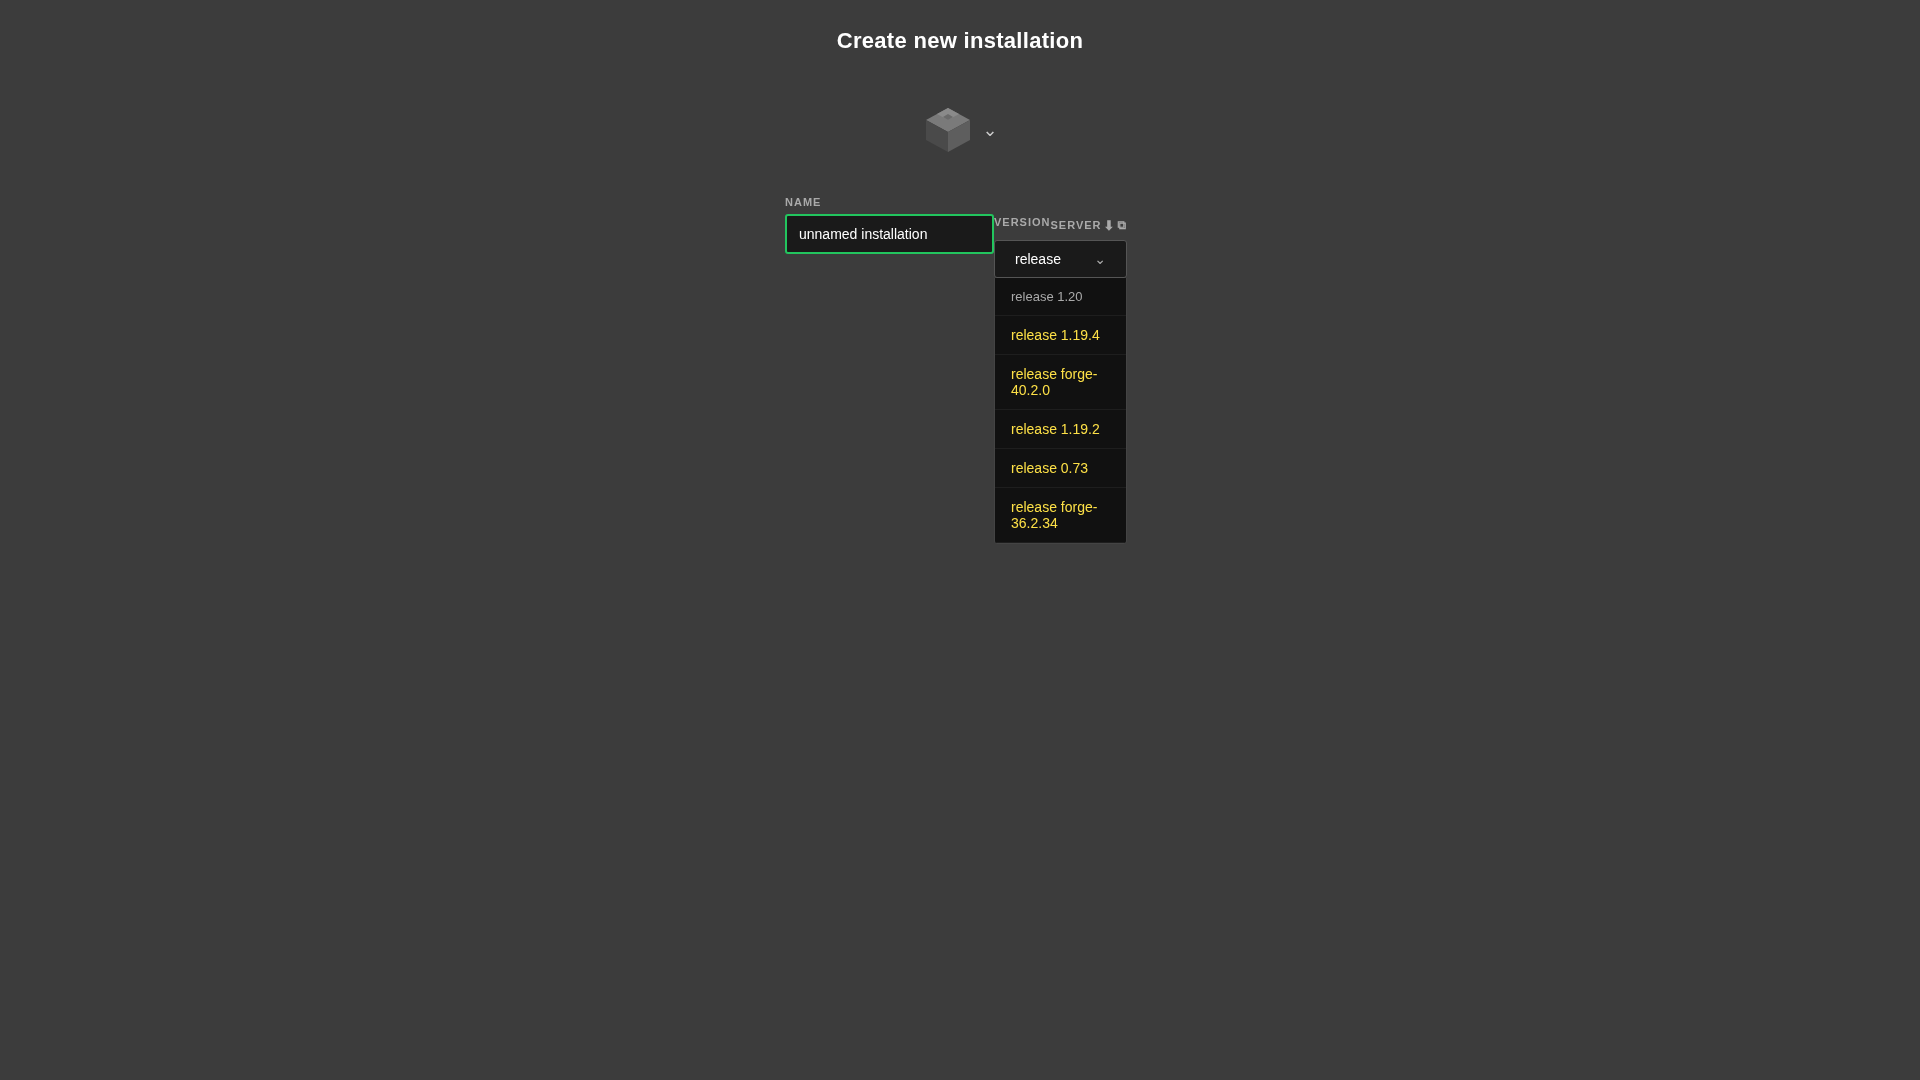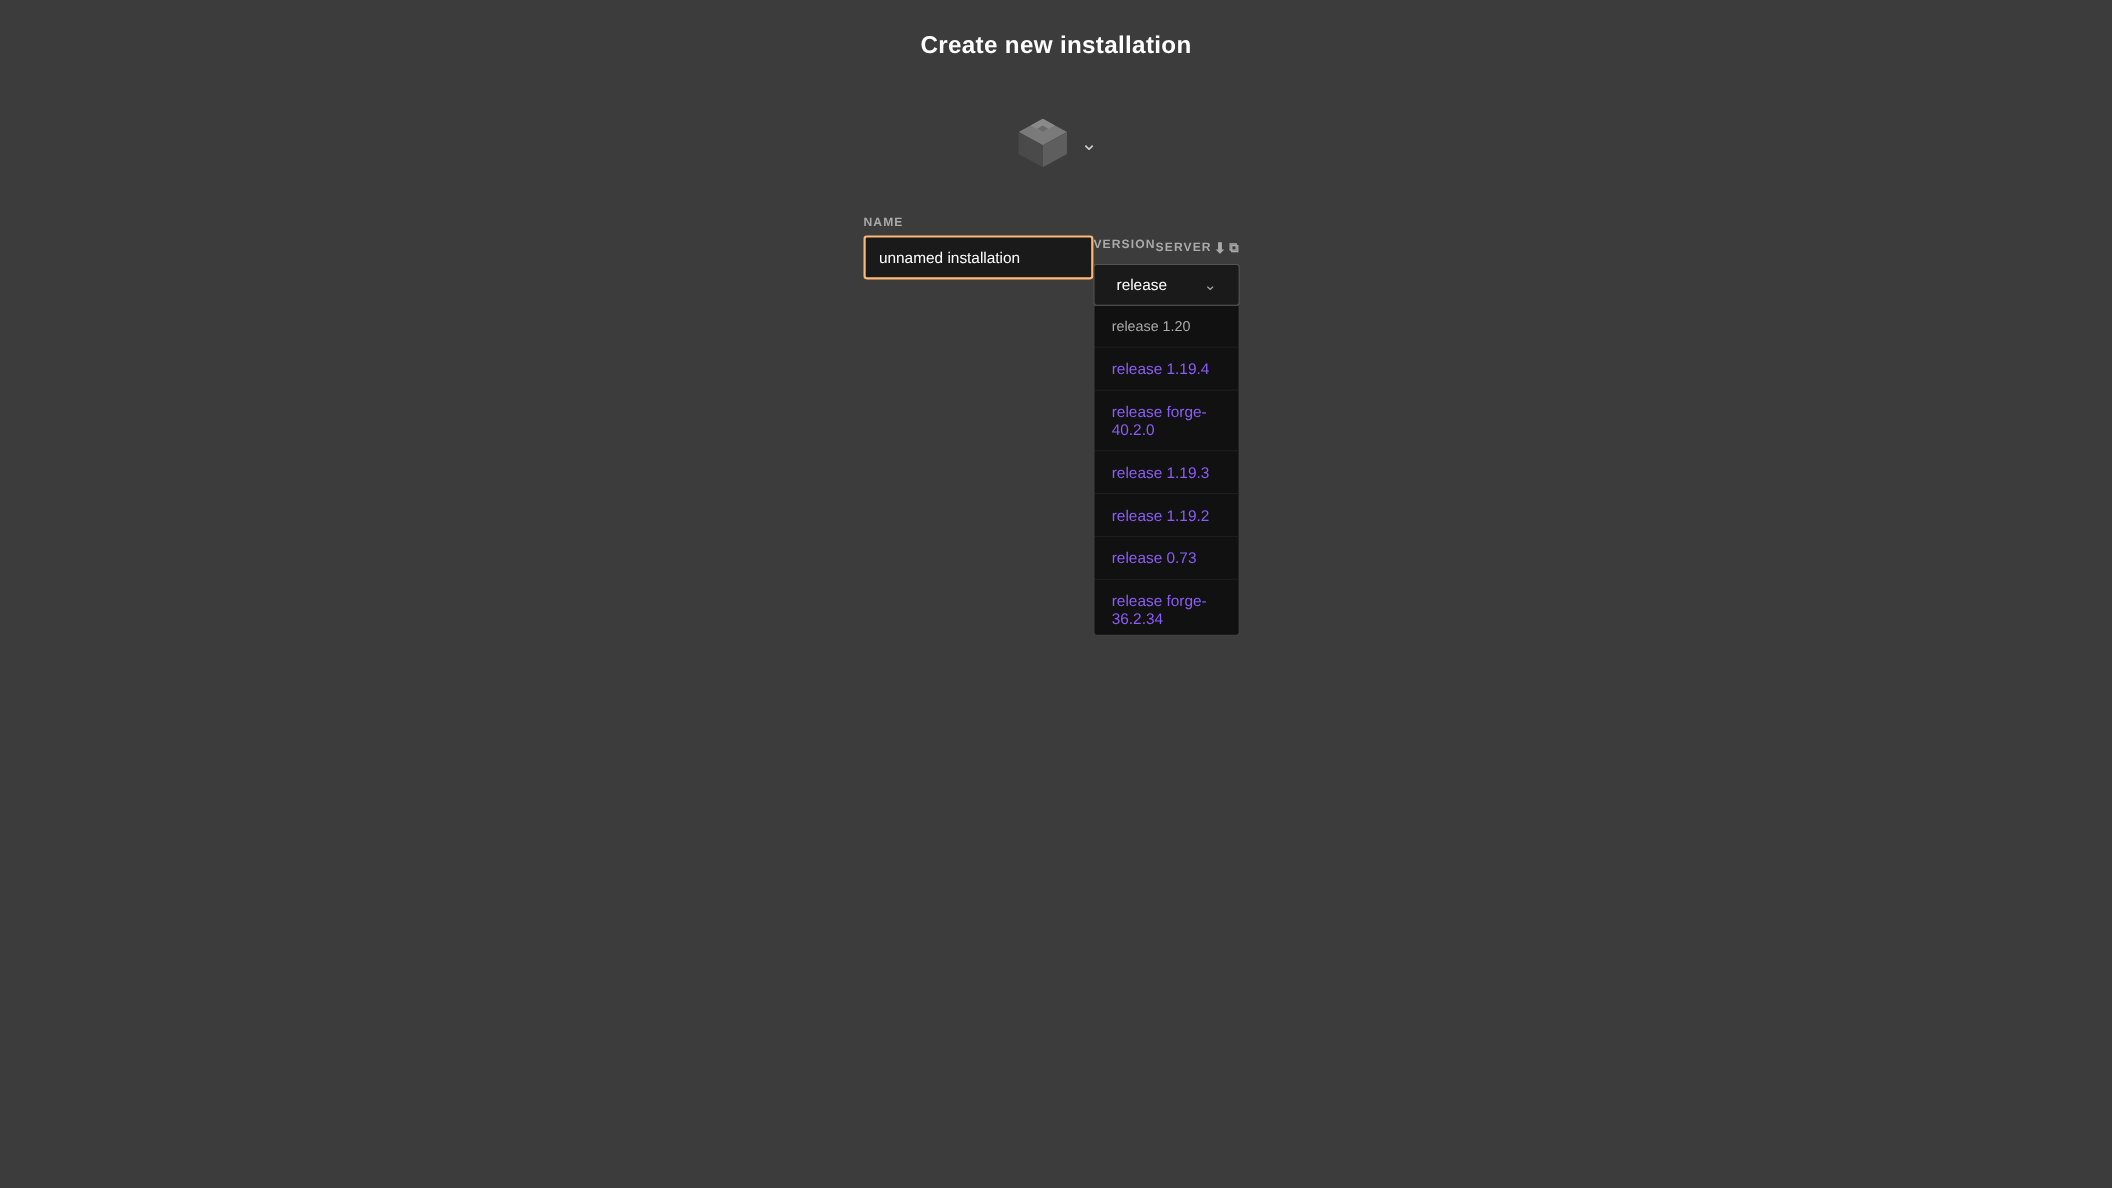--- a/index.html
+++ b/index.html
@@ -59,21 +59,21 @@
       font-weight: 700;
       color: #aaaaaa;
       letter-spacing: 1px;
       text-transform: uppercase;
       margin-bottom: 6px;
     }
 
     .name-input {
       width: 100%;
       background-color: #1a1a1a;
-      border: 2px solid #fdba74;
+      border: 2px solid #22c55e;
       border-radius: 3px;
       padding: 10px 12px;
       color: #ffffff;
       font-size: 14px;
       outline: none;
     }
 
     .name-input::placeholder {
       color: #888888;
     }
@@ -157,21 +157,21 @@
     }
 
     .dropdown-list::-webkit-scrollbar-thumb {
       background: #555555;
       border-radius: 3px;
     }
 
     .dropdown-item {
       padding: 11px 16px;
       font-size: 14px;
-      color: #8b5cf6;
+      color: #fde047;
       cursor: pointer;
       border-bottom: 1px solid #1e1e1e;
     }
 
     .dropdown-item.truncated {
       color: #aaaaaa;
       font-size: 13px;
     }
   </style>
 </head>
@@ -216,21 +216,20 @@
       <div class="version-select-btn">
         <span>release</span>
         <span class="dropdown-chevron">⌄</span>
       </div>
 
       <div class="dropdown-list">
 
       <div class="dropdown-item truncated">release 1.20</div>
           <div class="dropdown-item">release 1.19.4</div>
           <div class="dropdown-item">release forge-40.2.0</div>
-          <div class="dropdown-item">release 1.19.3</div>
           <div class="dropdown-item">release 1.19.2</div>
           <div class="dropdown-item">release 0.73</div>
           <div class="dropdown-item">release forge-36.2.34</div>
         </div>
     </div>
   </div>
 
 </div>
 
 </body></html>

